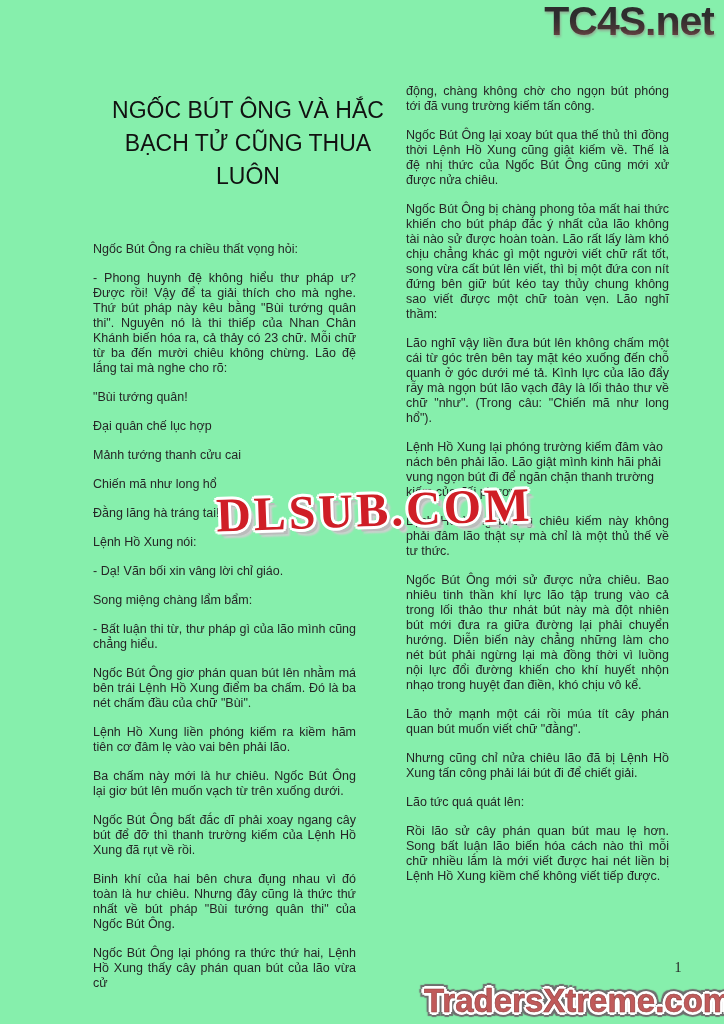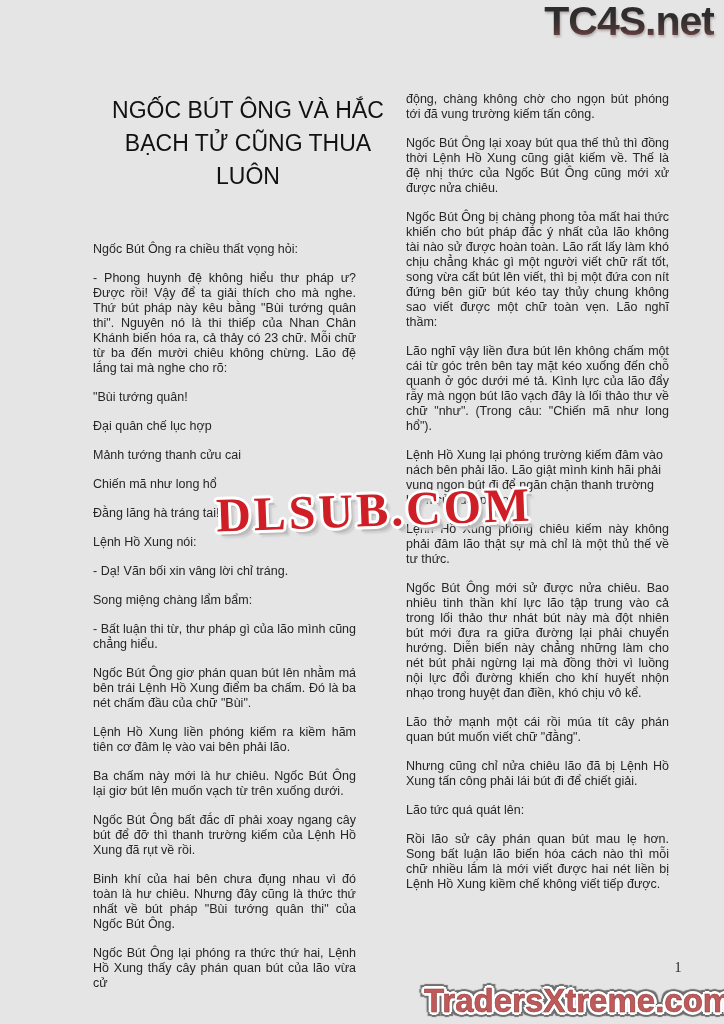--- a/index.html
+++ b/index.html
@@ -1,19 +1,19 @@
 <!DOCTYPE html>
 <html><head>
 <meta charset="utf-8">
 <style>
   html,body{margin:0;padding:0;background:#ffffff;}
   .page{
     position:relative;
     width:724px;height:1024px;
-    background:#e5e5e5;
+    background:#86efac;
     overflow:hidden;
     font-family:"Liberation Sans","DejaVu Sans",sans-serif;
     color:#262626;
   }
   
   .tc4s{
     position:absolute;top:-2px;right:10px;
     font-family:"Liberation Sans",sans-serif;
     font-weight:bold;font-size:41px;letter-spacing:-1px;
     background:linear-gradient(#2d2d2d 40%,#4a3636 68%,#8a5656 95%);
@@ -28,21 +28,21 @@
     text-align:center;color:#111111;
     white-space:pre-line;
   }
   
   .col{
     position:absolute;width:263px;
     font-size:12.5px;line-height:15px;
     text-align:justify;
   }
   .col-left{left:93px;top:242px;}
-  .col-right{left:406px;top:92px;}
+  .col-right{left:406px;top:84px;}
   .para{margin:0 0 14px 0;white-space:pre-line;}
   .para:last-child{margin-bottom:0;}
   
   .watermark{
     position:absolute;left:216px;top:482px;
     font-family:"Liberation Serif","DejaVu Serif",serif;
     font-weight:bold;font-size:48px;letter-spacing:3px;
     color:#cf1e26;
     transform:rotate(-2deg);
     z-index:5;
@@ -91,21 +91,21 @@
 
   <div class="col col-left">
       <div class="para">Ngốc Bút Ông ra chiều thất vọng hỏi:</div>
       <div class="para">- Phong huynh đệ không hiểu thư pháp ư? Được rồi! Vậy để ta giải thích cho mà nghe. Thứ bút pháp này kêu bằng "Bùi tướng quân thi". Nguyên nó là thi thiếp của Nhan Chân Khánh biến hóa ra, cả thảy có 23 chữ. Mỗi chữ từ ba đến mười chiêu không chừng. Lão đệ lắng tai mà nghe cho rõ:</div>
       <div class="para">"Bùi tướng quân!</div>
       <div class="para">Đại quân chế lục hợp</div>
       <div class="para">Mảnh tướng thanh cửu cai</div>
       <div class="para">Chiến mã như long hổ</div>
       <div class="para">Đằng lăng hà tráng tai!"</div>
       <div class="para">Lệnh Hồ Xung nói:</div>
-      <div class="para">- Dạ! Vãn bối xin vâng lời chỉ tráng.</div>
+      <div class="para">- Dạ! Vãn bối xin vâng lời chỉ giáo.</div>
       <div class="para">Song miệng chàng lẩm bẩm:</div>
       <div class="para">- Bất luận thi từ, thư pháp gì của lão mình cũng chẳng hiểu.</div>
       <div class="para">Ngốc Bút Ông giơ phán quan bút lên nhằm má bên trái Lệnh Hồ Xung điểm ba chấm. Đó là ba nét chấm đầu của chữ "Bùi".</div>
       <div class="para">Lệnh Hồ Xung liền phóng kiếm ra kiềm hãm tiên cơ đâm lẹ vào vai bên phải lão.</div>
       <div class="para">Ba chấm này mới là hư chiêu. Ngốc Bút Ông lại giơ bút lên muốn vạch từ trên xuống dưới.</div>
       <div class="para">Ngốc Bút Ông bất đắc dĩ phải xoay ngang cây bút để đỡ thì thanh trường kiếm của Lệnh Hồ Xung đã rụt về rồi.</div>
       <div class="para">Binh khí của hai bên chưa đụng nhau vì đó toàn là hư chiêu. Nhưng đây cũng là thức thứ nhất về bút pháp "Bùi tướng quân thi" của Ngốc Bút Ông.</div>
       <div class="para">Ngốc Bút Ông lại phóng ra thức thứ hai, Lệnh Hồ Xung thấy cây phán quan bút của lão vừa cử</div>
     </div>
 

